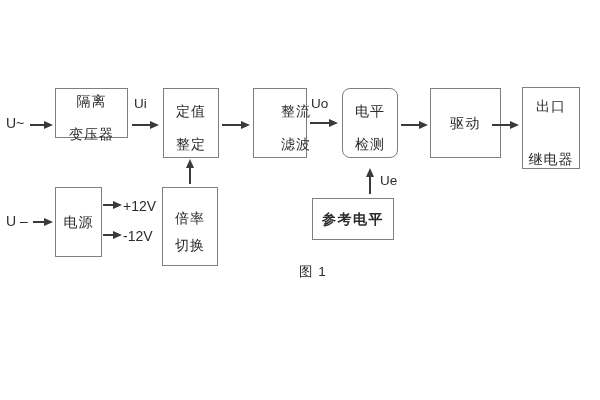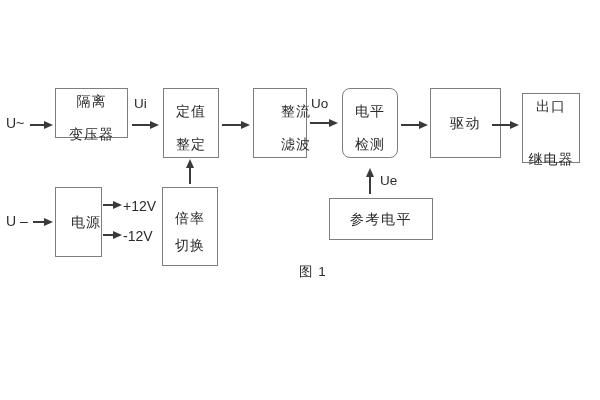--- a/index.html
+++ b/index.html
@@ -115,47 +115,47 @@
   </div>
 
   <div class="hline" style="left:401px;top:124px;width:19px;"></div>
 
   <div class="box wide" style="left:430px;top:88px;width:71px;height:70px;">
     <span>驱动</span>
   </div>
 
   <div class="hline" style="left:492px;top:124px;width:19px;"></div>
 
-  <div class="box low" style="left:522px;top:93px;width:58px;height:70px;gap:38px;">
+  <div class="box low" style="left:522px;top:87px;width:58px;height:82px;gap:38px;">
     <span>出口</span>
     <span>继电器</span>
   </div>
 
   <div class="lbl" style="left:6px;top:213px;font-size:14px;">U –</div>
   <div class="hline" style="left:33px;top:221px;width:12px;"></div>
 
-  <div class="box" style="left:55px;top:187px;width:47px;height:70px;align-items:flex-end;">
+  <div class="box" style="left:55px;top:187px;width:47px;height:70px;">
     <span>电源</span>
   </div>
 
   <div class="hline" style="left:103px;top:204px;width:11px;"></div>
   <div class="lbl" style="left:123px;top:198px;font-size:14px;">+12V</div>
 
   <div class="hline" style="left:103px;top:234px;width:11px;"></div>
   <div class="lbl" style="left:123px;top:228px;font-size:14px;">-12V</div>
 
   <div class="box low" style="left:162px;top:187px;width:56px;height:79px;gap:12px;">
     <span>倍率</span>
     <span>切换</span>
   </div>
 
   <div class="vline" style="left:189px;top:167px;height:17px;"></div>
 
   <div class="vline" style="left:369px;top:176px;height:18px;"></div>
   <div class="lbl" style="left:380px;top:173px;">Ue</div>
 
-  <div class="box wide" style="left:329px;top:198px;width:104px;height:42px;">
+  <div class="box wide" style="left:312px;top:198px;width:82px;height:42px;font-weight:bold;">
     <span>参考电平</span>
   </div>
 
   <div class="caption" style="left:299px;top:263px;">图 1</div>
 
 </div>
 
 </body></html>

